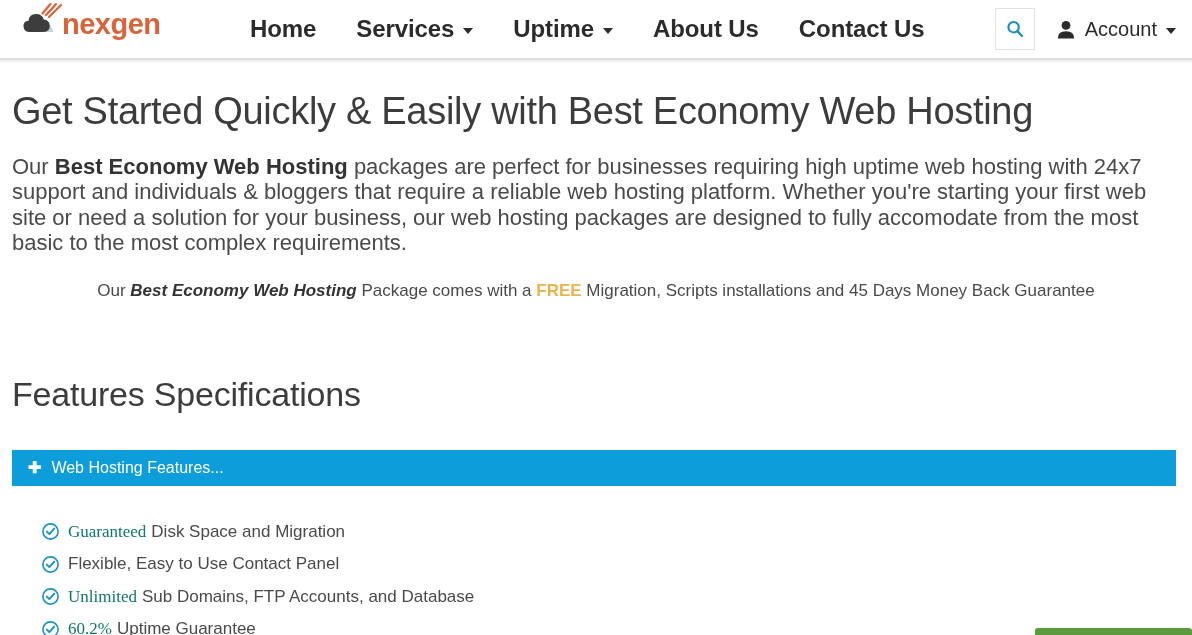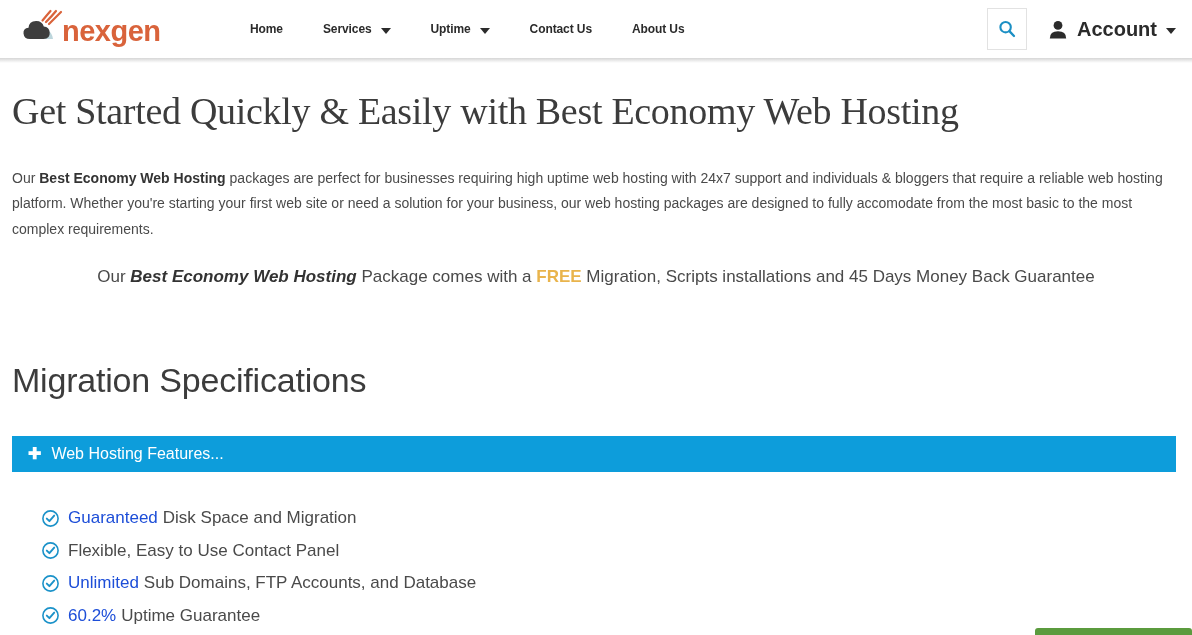--- a/index.html
+++ b/index.html
@@ -13,21 +13,21 @@
     -webkit-font-smoothing: antialiased;
   }
 
   
   .header {
     position: relative;
     height: 58px;
     width: 1192px;
     background: #ffffff;
     display: flex;
-    align-items: center;
+    align-items: flex-start;
     z-index: 10;
     border-radius: 28px;
   }
   .header-shadow {
     position: absolute;
     top: 58px; left: 0;
     width: 1192px; height: 5px;
     background: linear-gradient(to bottom, rgba(0,0,0,0.16), rgba(0,0,0,0));
   }
   .logo-wrap {
@@ -41,21 +41,21 @@
 
   .mainnav {
     display: flex;
     align-items: center;
     margin-left: 42px;
     height: 58px;
   }
   .nav-item {
     display: flex;
     align-items: center;
-    font-size: 12px;
+    font-size: 24px;
     font-weight: bold;
     color: #2b2b2b;
     padding: 16px 20px;
     height: 58px;
     cursor: pointer;
     white-space: nowrap;
     letter-spacing: -0.1px;
   }
   .caret {
     display: inline-block;
@@ -82,45 +82,45 @@
     align-items: center;
     justify-content: center;
     cursor: pointer;
     background: #fff;
   }
   .account {
     display: flex;
     align-items: center;
     margin-left: 22px;
     font-size: 20px;
-    font-weight: bold;
+    font-weight: normal;
     color: #2b2b2b;
     cursor: pointer;
   }
   .person-icon { margin-right: 10px; display:block; }
 
   
   .content {
     padding: 0 12px;
     width: 1192px;
   }
   h1.page-title {
-    font-family: Liberation Serif, serif;
+    font-family: Liberation Sans, sans-serif;
     font-size: 38px;
     font-weight: normal;
     color: #3c3c3c;
     letter-spacing: -0.3px;
     margin-top: 32px;
     line-height: 1.15;
   }
   p.lead {
-    font-size: 14px;
+    font-size: 22px;
     line-height: 25.5px;
     color: #4a4a4a;
-    margin-top: 32px;
+    margin-top: 20px;
     max-width: 1168px;
   }
   p.lead b { font-weight: bold; color: #333; }
   p.sub {
     font-size: 17px;
     line-height: 25px;
     color: #4a4a4a;
     margin-top: 22px;
     text-align: center;
   }
@@ -162,21 +162,21 @@
     margin-left: 30px;
   }
   ul.features li {
     display: flex;
     align-items: center;
     font-size: 17px;
     color: #4a4a4a;
     height: 32.5px;
   }
   .check-icon { margin-right: 9px; flex: 0 0 auto; display:block; }
-  .hl { color: #1d4ed8; margin-right: 5px; }
+  .hl { color: #0f766e; margin-right: 5px; font-family: Liberation Serif, serif; }
 
   .green-bar {
     position: absolute;
     left: 1035px;
     top: 628px;
     width: 157px;
     height: 12px;
     background: #5b9b3e;
     border-radius: 3px 3px 0 0;
     cursor: pointer;
@@ -208,24 +208,24 @@
     </div>
     <div class="nav-item">
       <span>Services</span>
       <i class="caret"></i>
     </div>
     <div class="nav-item">
       <span>Uptime</span>
       <i class="caret"></i>
     </div>
     <div class="nav-item">
+      <span>About Us</span>
+    </div>
+    <div class="nav-item">
       <span>Contact Us</span>
-    </div>
-    <div class="nav-item">
-      <span>About Us</span>
     </div>
   </nav>
 
   <div class="header-right">
     <div class="search-box">
       <svg width="20" height="20" viewBox="0 0 20 20">
         <circle cx="8.6" cy="8.2" r="5.2" stroke="#1b8fc4" stroke-width="2.1" fill="none"></circle>
         <line x1="12.6" y1="12.4" x2="17" y2="17" stroke="#1b8fc4" stroke-width="2.3" stroke-linecap="round"></line>
       </svg>
     </div>
@@ -242,21 +242,21 @@
 <div class="header-shadow"></div>
 
 <div class="content">
 
   <h1 class="page-title">Get Started Quickly &amp; Easily with Best Economy Web Hosting</h1>
 
   <p class="lead"><span>Our </span><b>Best Economy Web Hosting</b><span> packages are perfect for businesses requiring high uptime web hosting with 24x7 support and individuals &amp; bloggers that require a reliable web hosting platform. Whether you're starting your first web site or need a solution for your business, our web hosting packages are designed to fully accomodate from the most basic to the most complex requirements.</span></p>
 
   <p class="sub"><span>Our </span><span class="bi">Best Economy Web Hosting</span><span> Package comes with a </span><span class="free">FREE</span><span> Migration, Scripts installations and 45 Days Money Back Guarantee</span></p>
 
-  <h2 class="section-title">Migration Specifications</h2>
+  <h2 class="section-title">Features Specifications</h2>
 
   <div class="accordion">
     <span class="plus">✚</span>
     <span>Web Hosting Features...</span>
   </div>
 
   <ul class="features">
     <li>
       <svg class="check-icon" width="17" height="17" viewBox="0 0 17 17">
         <circle cx="8.5" cy="8.5" r="7.6" fill="none" stroke="#1b92c9" stroke-width="1.6"></circle>

